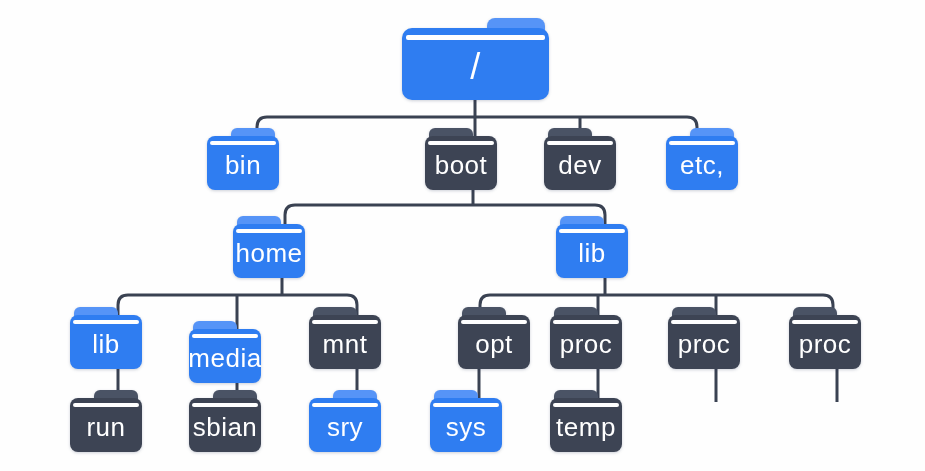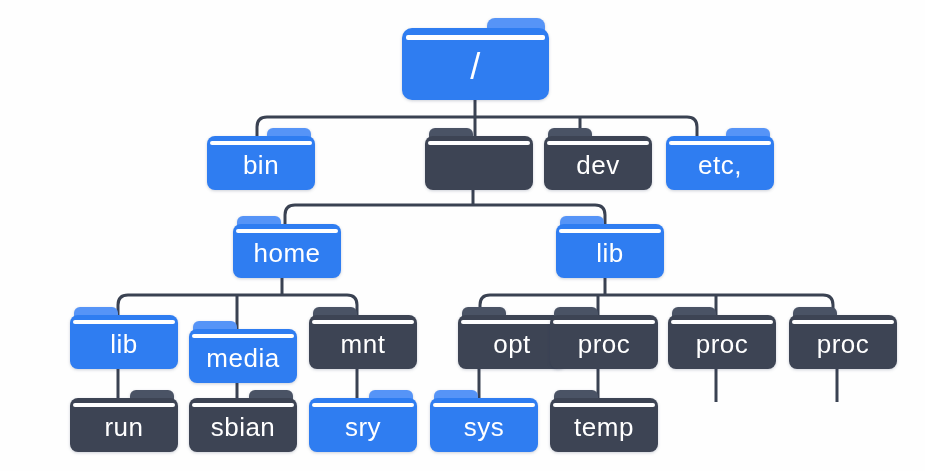--- a/index.html
+++ b/index.html
@@ -4,21 +4,21 @@
 <style>
   html,body{margin:0;padding:0;background:#fff;}
   .stage{
     position:relative;width:925px;height:471px;overflow:hidden;
     background:var(--background,#fefefe);
     font-family:"Liberation Sans",sans-serif;
   }
   .wires{position:absolute;left:0;top:0;}
   .wires path{fill:none;stroke:var(--line,#3a4252);stroke-width:3;stroke-linejoin:round;}
 
-  .folder{position:absolute;width:108px;height:62px;filter:drop-shadow(0 1.5px 1.5px rgba(30,45,80,.22));}
+  .folder{position:absolute;width:72px;height:62px;filter:drop-shadow(0 1.5px 1.5px rgba(30,45,80,.22));}
   .folder::before{content:"";position:absolute;top:0;height:15px;width:44px;border-radius:6px 6px 0 0;background:var(--tab);}
   .tab-l::before{left:4px;}
   .tab-r::before{right:4px;}
   .folder::after{content:"";position:absolute;left:0;right:0;top:8px;bottom:0;border-radius:8px;background:var(--bodycol);}
   .stripe{position:absolute;z-index:2;left:3px;right:3px;top:13px;height:3.5px;background:var(--stripe,#ffffff);border-radius:2px;}
   .lbl{position:absolute;z-index:3;left:0;right:0;top:12px;bottom:0;display:flex;align-items:center;justify-content:center;color:var(--label-text,#ffffff);font-size:26px;letter-spacing:.5px;}
 
   .blue{--bodycol:var(--folder-blue,#2f7df1);--tab:var(--folder-blue-tab,#5694f7);}
   .dark{--bodycol:var(--folder-dark,#3d4454);--tab:var(--folder-dark-tab,#4a5365);}
 
@@ -45,20 +45,21 @@
     <i class="stripe"></i>
     <span class="lbl">/</span>
   </div>
 
   <div class="folder blue tab-r" style="left:207px;top:128px">
     <i class="stripe"></i>
     <span class="lbl">bin</span>
   </div>
   <div class="folder dark tab-l" style="left:425px;top:128px">
     <i class="stripe"></i>
+    <span class="lbl">boot</span>
   </div>
   <div class="folder dark tab-l" style="left:544px;top:128px">
     <i class="stripe"></i>
     <span class="lbl">dev</span>
   </div>
   <div class="folder blue tab-r" style="left:666px;top:128px">
     <i class="stripe"></i>
     <span class="lbl">etc,</span>
   </div>
 

